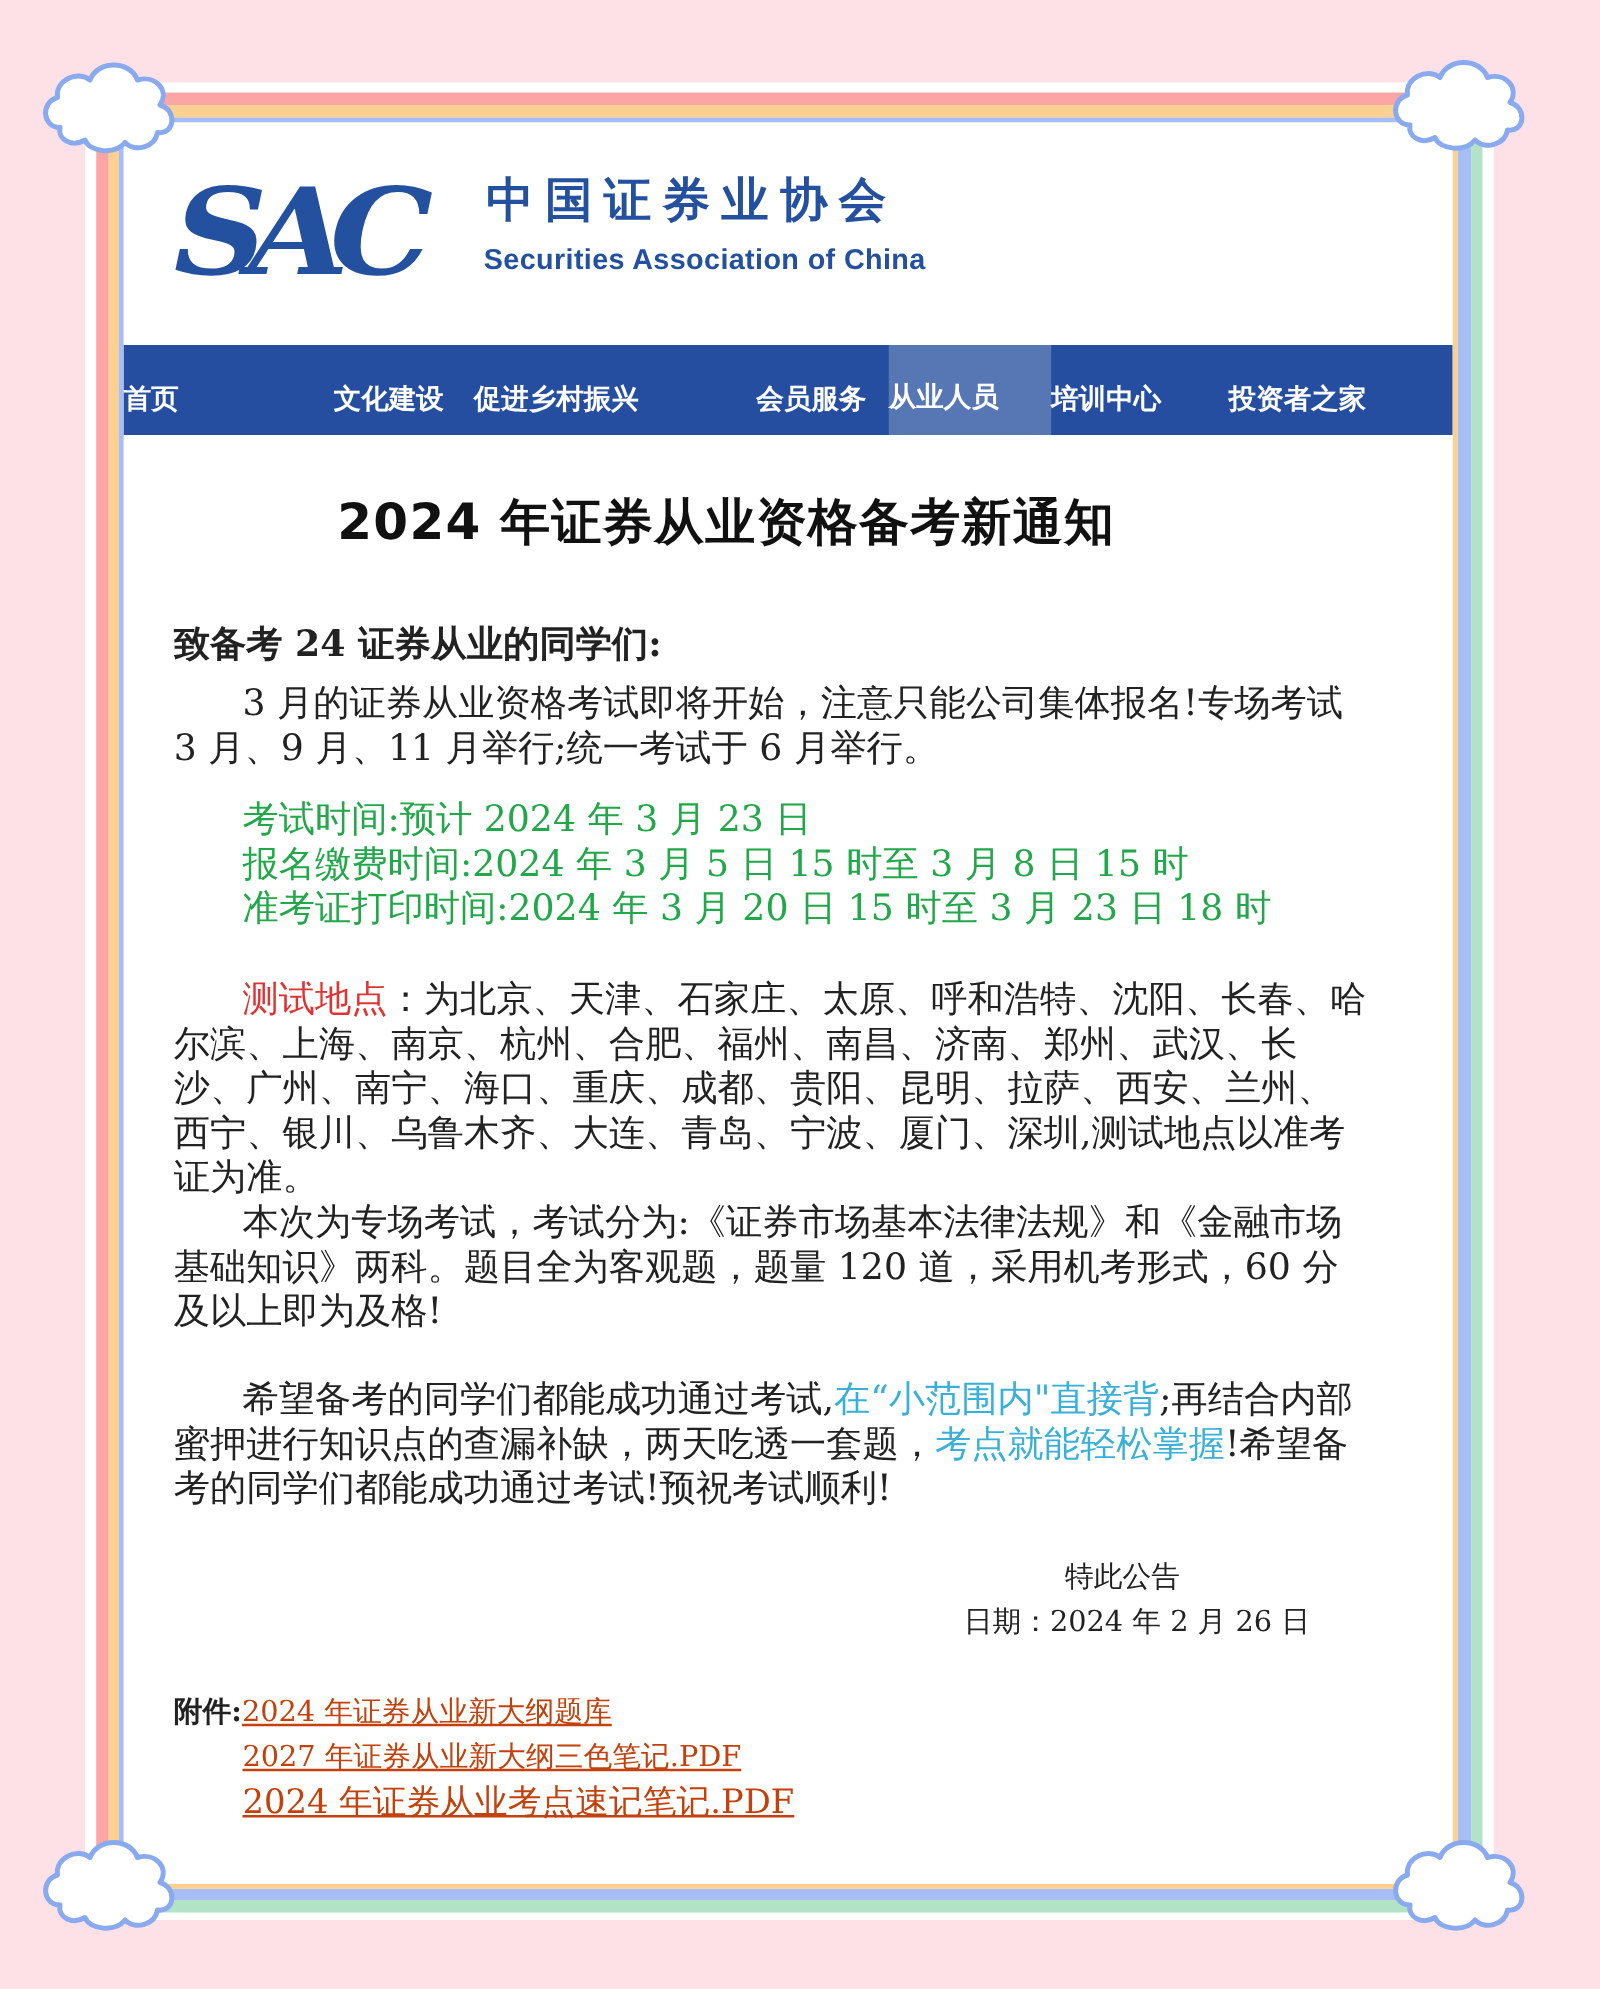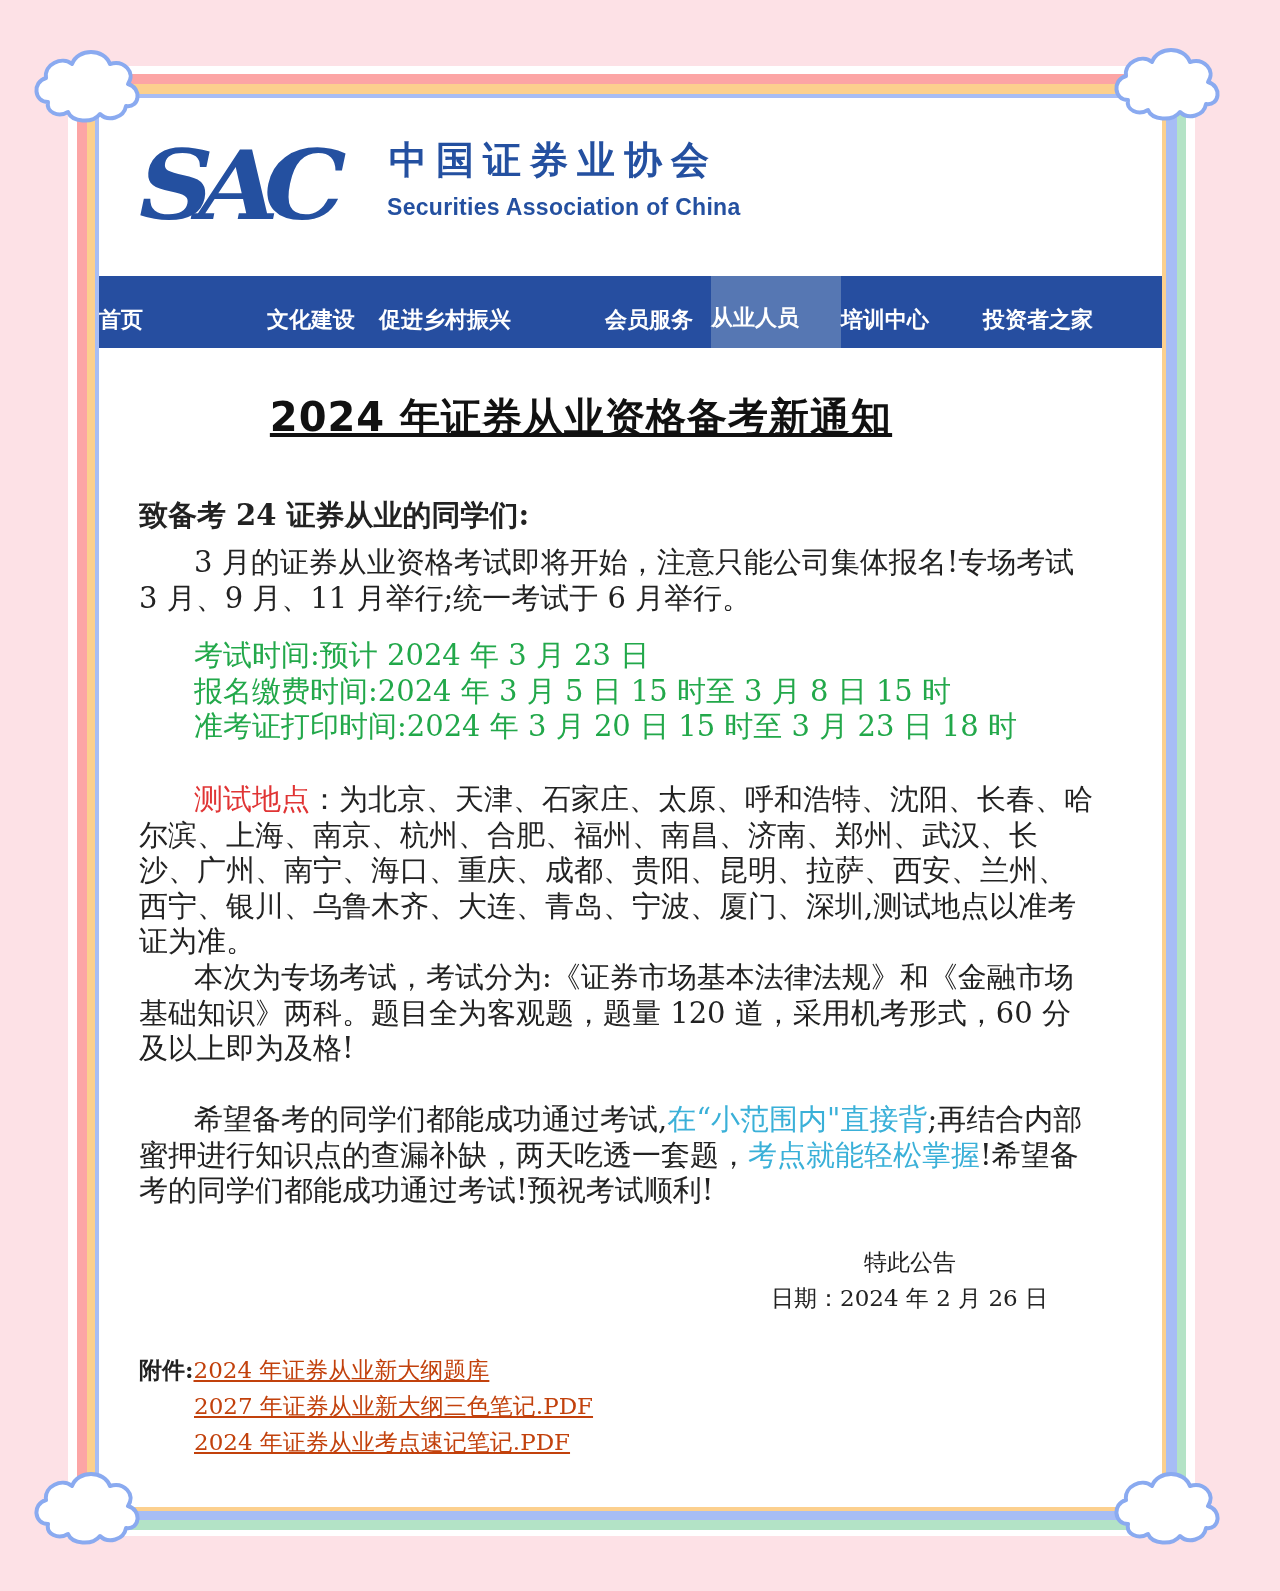--- a/index.html
+++ b/index.html
@@ -54,42 +54,42 @@
   .nav-item {
     height:72px; line-height:88px; color:#ffffff; font-size:22px;
     font-family:"DejaVu Sans","Liberation Sans",sans-serif; font-weight:bold;
     text-align:left; box-sizing:border-box; white-space:nowrap; cursor:pointer;
   }
   .nav-item.active { background:#5677b3; }
 
   .title {
     position:absolute; left:0; top:292px; width:964px; text-align:center;
     font-family:"DejaVu Sans","Liberation Sans",sans-serif; font-weight:bold;
-    font-size:40px; color:#111; letter-spacing:1px;text-decoration:underline;
+    font-size:40px; color:#111; letter-spacing:1px;
   }
 
   .body-text { position:absolute; left:40px; width:955px; font-size:29px; line-height:35.5px; color:#222; }
   .greeting { top:400px; font-weight:bold; }
   .p1 { top:435px; text-indent:55px;margin-top:12px; }
   .green-block { top:540px; left:95px; color:#22a84a; }
   .place { top:684px; text-indent:55px; }
   .red { color:#e03434; }
   .p3 { top:862px; text-indent:55px; }
   .p4 { top:1004px; text-indent:55px; }
   .cyan { color:#3ab0d8; }
 
   .sign { position:absolute; top:1146px; font-size:23px; line-height:36px; color:#222; }
-  .sign-1 { left:753px;margin-left:12px; }
+  .sign-1 { left:753px; }
   .sign-2 { left:672px; top:1182px; }
 
   .attach { position:absolute; left:40px; top:1254px; font-size:23px; line-height:36px; color:#222; }
   .attach-label { font-weight:bold; }
   .link { color:#c2410c; text-decoration:underline; cursor:pointer; }
   .attach-line2 { position:absolute; left:95px; top:1290px; font-size:23px; line-height:36px; }
-  .attach-line3 { position:absolute; left:95px; top:1326px; font-size:23px; line-height:36px; }
+  .attach-line3 { position:absolute; left:95px; top:1326px; font-size:27px; line-height:36px; }
 </style>
 </head>
 <body>
 
 <div class="frame-outer"></div>
 <div class="stripe s-top-pink"></div>
 <div class="stripe s-left-pink"></div>
 <div class="stripe s-right-green"></div>
 <div class="stripe s-bot-green"></div>
 <div class="stripe s-top-orange"></div>

